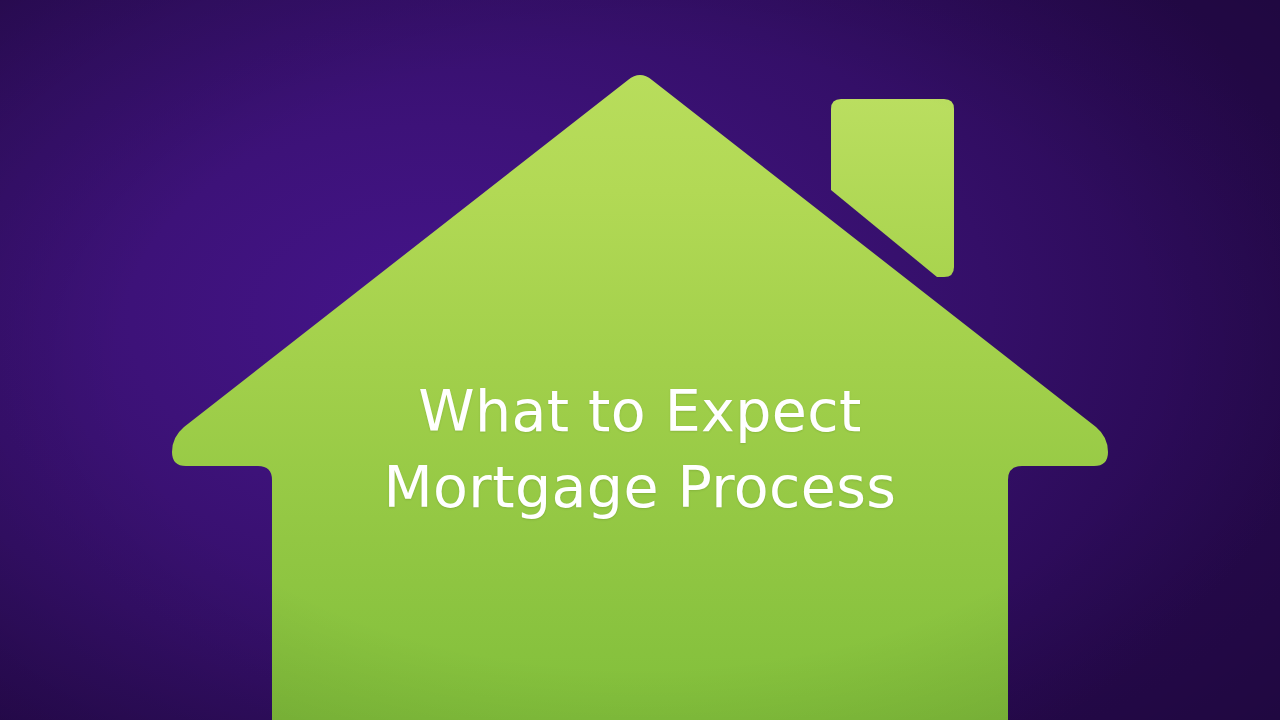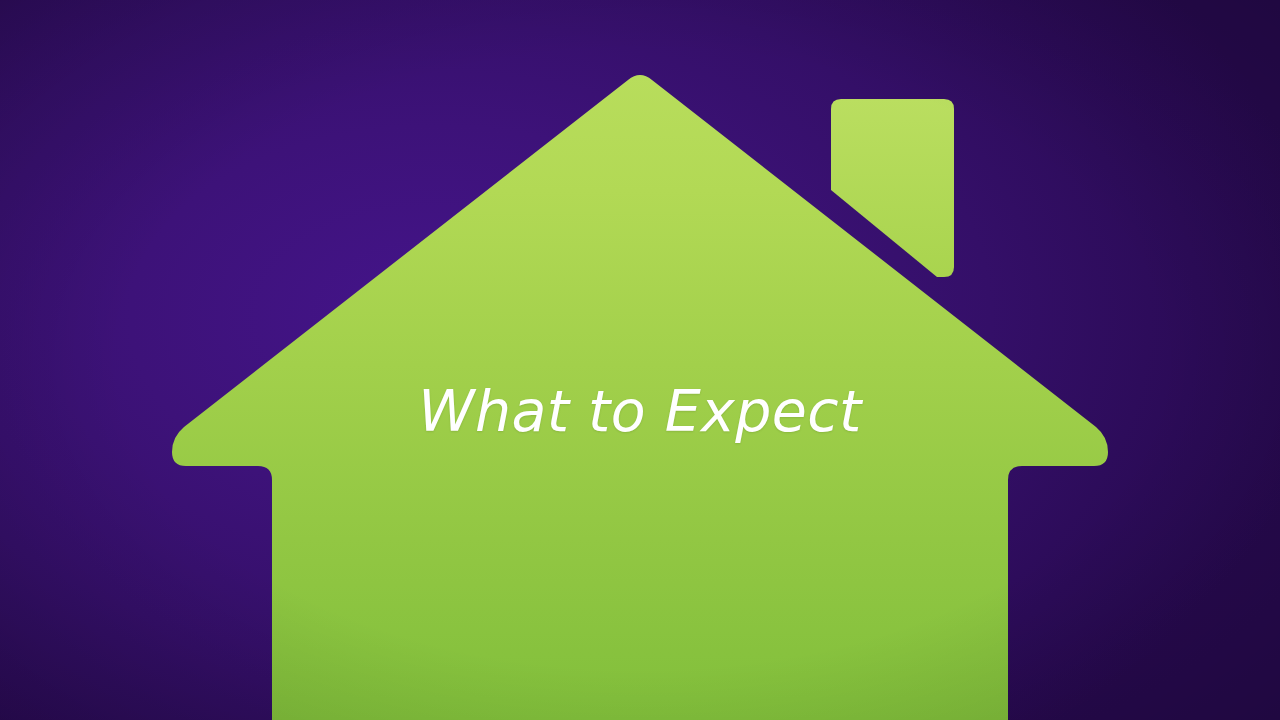--- a/index.html
+++ b/index.html
@@ -59,21 +59,20 @@
     text-align: center;
   }
   .title-line {
     color: #ffffff;
     font-size: 57px;
     line-height: 76px;
     font-weight: 400;
     letter-spacing: 0.4px;
     white-space: nowrap;
     text-shadow: 0 1px 2px rgba(60,90,20,0.18);
-    font-style: italic;
   }
 </style>
 </head>
 <body>
 
 <div id="slide">
 
   <div id="bg-layer"></div>
 
   <svg id="house-svg" viewBox="0 0 1280 720" preserveAspectRatio="none">
@@ -117,16 +116,17 @@
              Q 172,466 172,452
              Q 172,437 184,427
              Z"></path>
   </svg>
 
   <div id="bg-vignette"></div>
 
   <div id="title-block">
     <div id="title-inner">
       <div class="title-line">What to Expect</div>
+      <div class="title-line">Mortgage Process</div>
     </div>
   </div>
 
 </div>
 
 </body></html>

